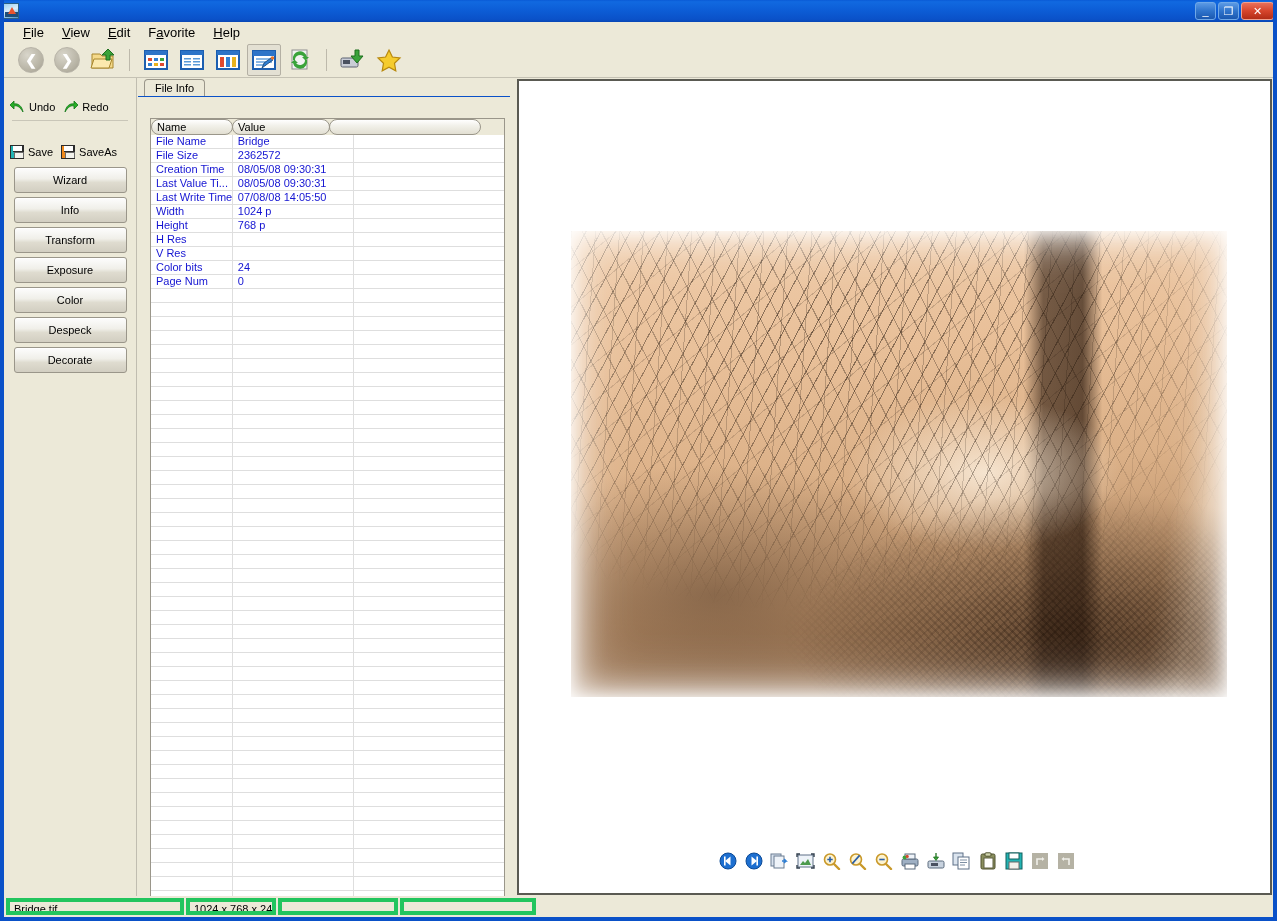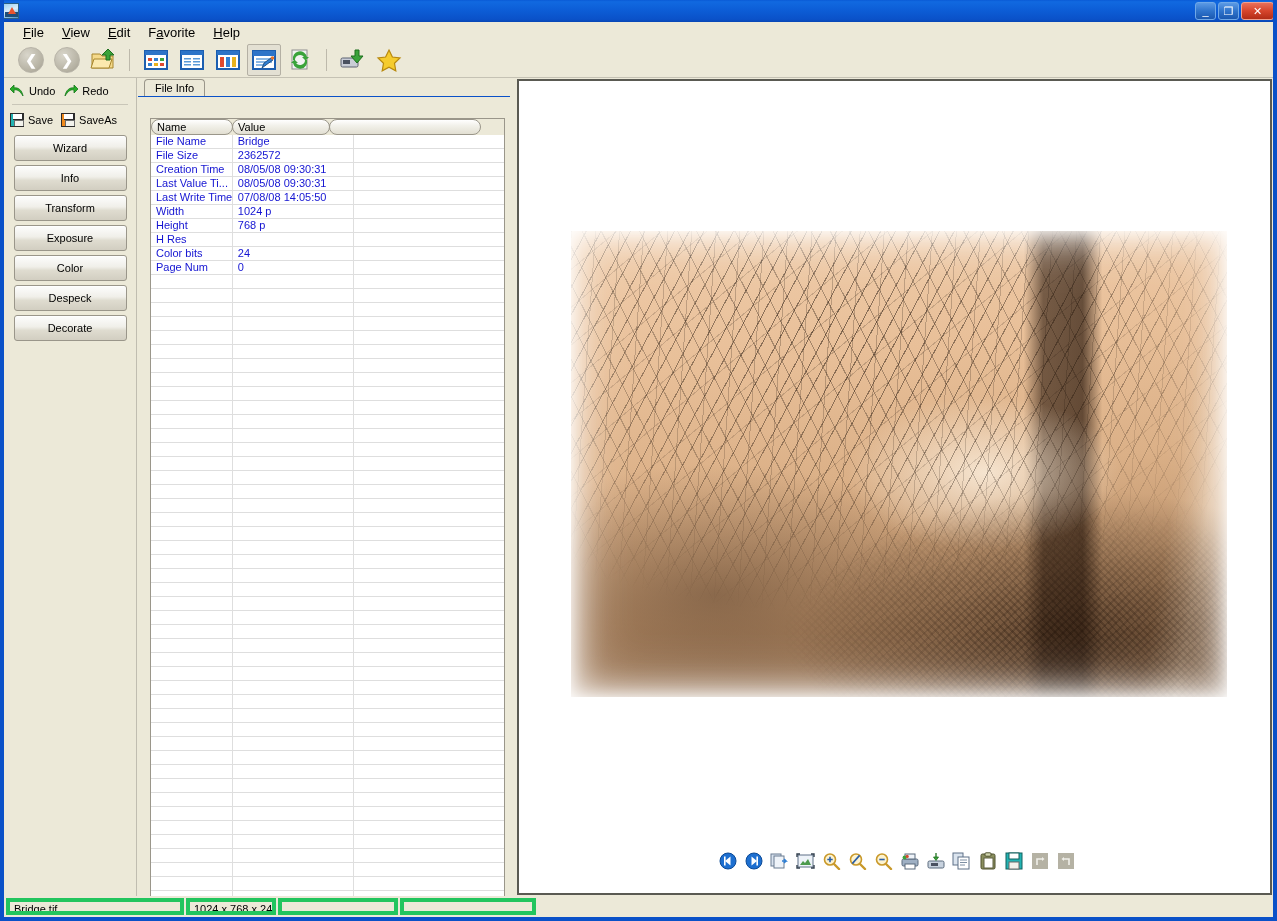--- a/index.html
+++ b/index.html
@@ -107,21 +107,21 @@
     background: #0a51c8;
   }
 
   
   .sidebar {
     position: absolute; top: 78px; left: 0; width: 133px; height: 818px;
     background: #ece9d8;
     border-right: 1px solid #c0bdb0;
   }
   .ur-row { display: flex; padding: 6px 2px 2px 6px; gap: 8px; align-items: center; }
-  .ur-item { display: flex; align-items: center; gap: 4px; font-size: 11px; }
+  .ur-item { display: flex; align-items: center; gap: 4px; font-size: 11px; margin-top: 16px; }
   .hairline { height: 1px; background: #c9c6b8; margin: 4px 8px 2px 8px; }
   .arrow-ico { width: 15px; height: 14px; position: relative; }
   .arrow-ico svg { display: block; }
   .floppy {
     width: 14px; height: 14px; position: relative; border: 1px solid #2b2b2b;
     flex: 0 0 auto;
   }
   .floppy.teal { background: #22b3b3; }
   .floppy.orange { background: #f08a1c; }
   .floppy:before {
@@ -475,20 +475,25 @@
             <div class="cell c0">Height</div>
             <div class="cell c1">768 p</div>
             <div class="cell c2"></div>
           </div>
           <div class="row">
             <div class="cell c0">H Res</div>
             <div class="cell c1"></div>
             <div class="cell c2"></div>
           </div>
           <div class="row">
+            <div class="cell c0">V Res</div>
+            <div class="cell c1"></div>
+            <div class="cell c2"></div>
+          </div>
+          <div class="row">
             <div class="cell c0">Color bits</div>
             <div class="cell c1">24</div>
             <div class="cell c2"></div>
           </div>
           <div class="row">
             <div class="cell c0">Page Num</div>
             <div class="cell c1">0</div>
             <div class="cell c2"></div>
           </div>
           <div class="row">

